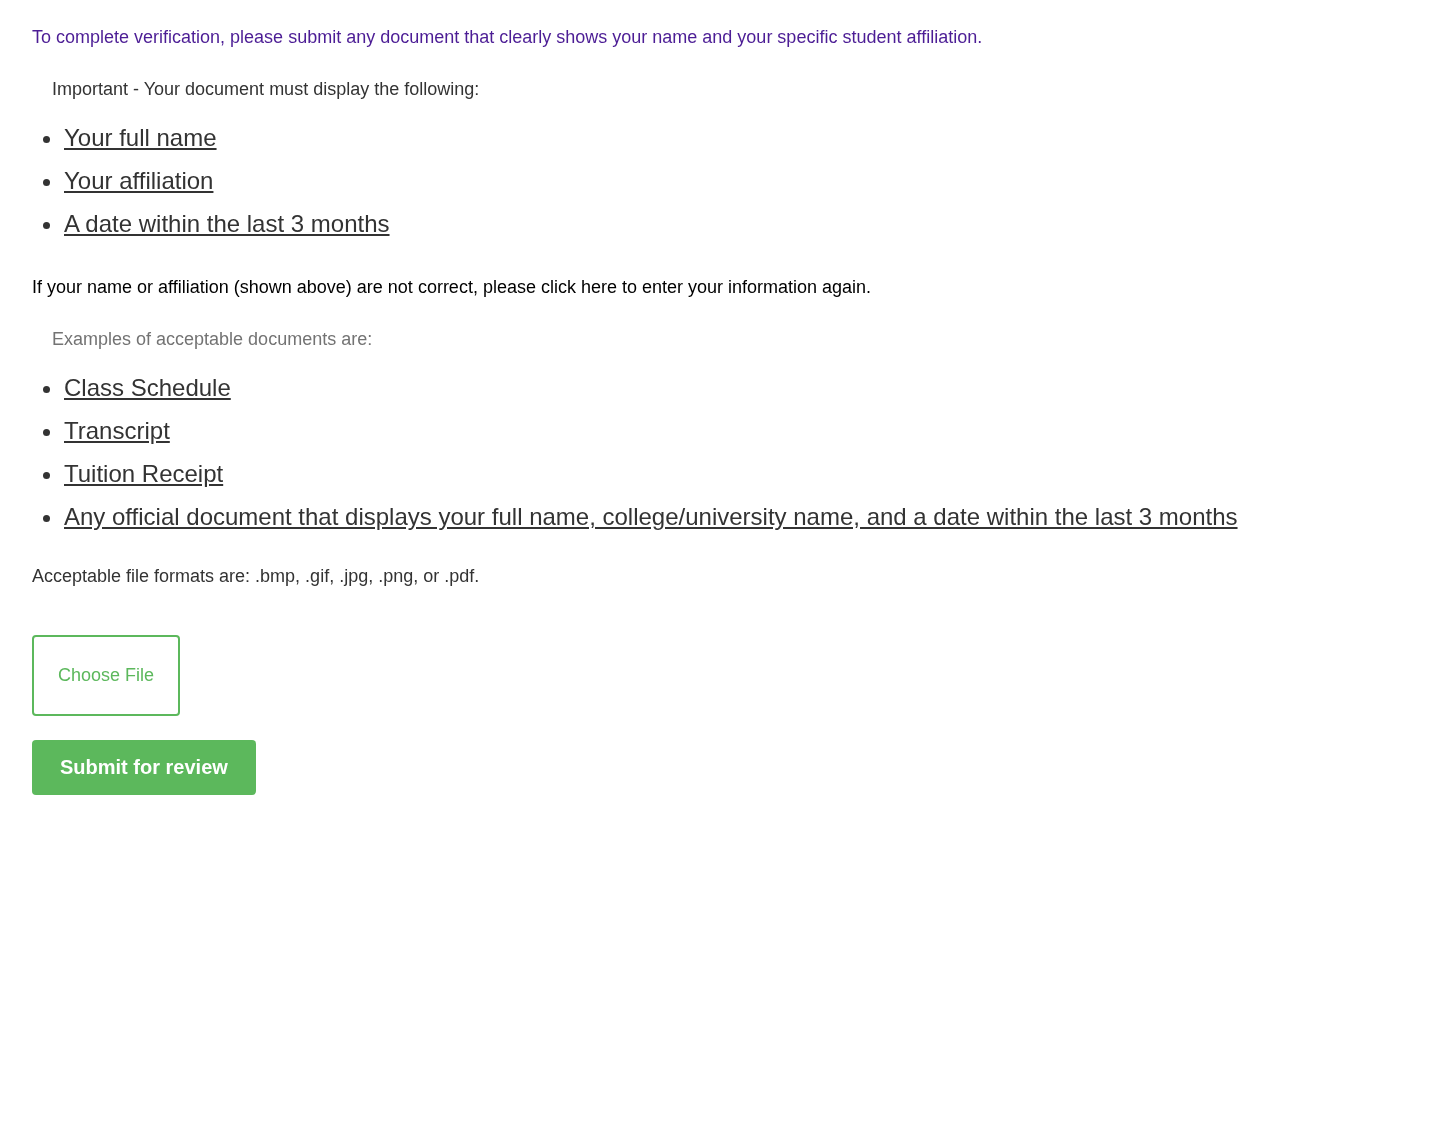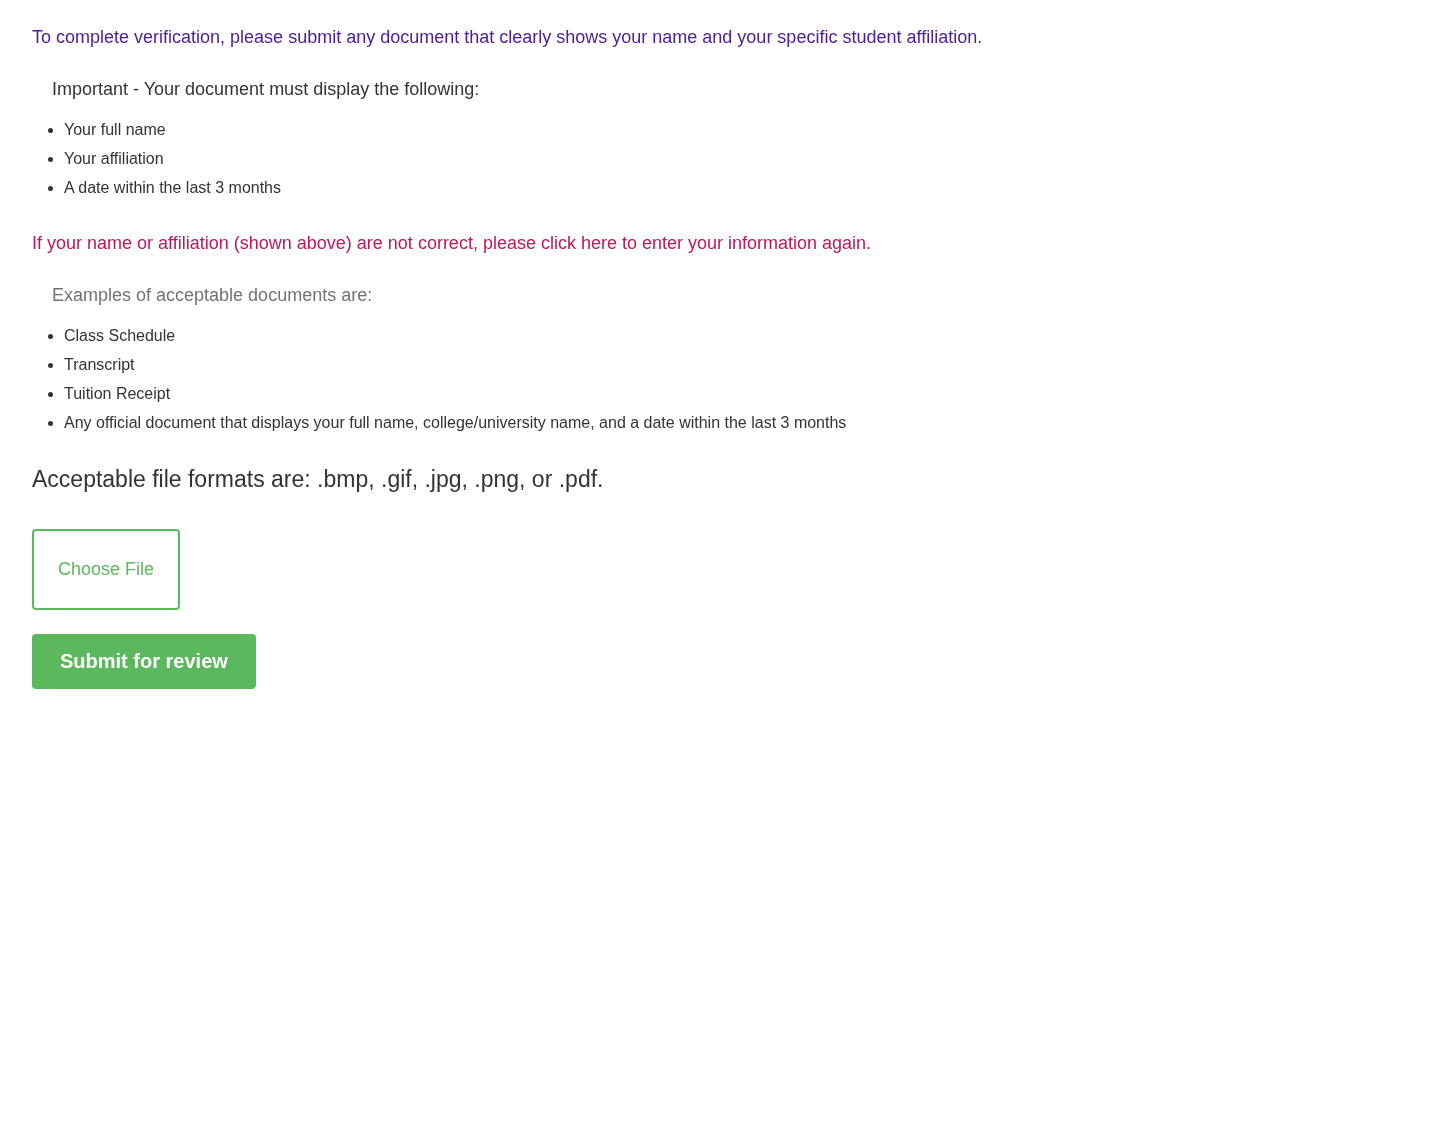--- a/index.html
+++ b/index.html
@@ -27,48 +27,49 @@
     .important-heading {
       font-size: 18px;
       color: #333;
       margin-bottom: 12px;
     }
 
     .bullet-list {
       list-style: disc;
       margin-left: 32px;
       margin-bottom: 28px;
-      font-size: 16px;
+      font-size: 24px;
       color: #333;
       line-height: 1.8;
+      text-decoration: underline;
     }
 
     .link-section {
       margin-bottom: 28px;
     }
 
     .correction-link {
-      color: #be185d;
+      color: #000000;
       font-size: 18px;
       line-height: 1.5;
       text-decoration: none;
       cursor: pointer;
     }
 
     .examples-heading {
       font-size: 18px;
       color: #737373;
       margin-bottom: 12px;
     }
 
     .file-formats {
-      font-size: 23px;
+      font-size: 18px;
       color: #333;
       margin-top: 28px;
-      margin-bottom: 36px;
+      margin-bottom: 48px;
     }
 
     .choose-file-btn {
       display: inline-block;
       padding: 28px 24px;
       border: 2px solid #5cb85c;
       background: #fff;
       color: #5cb85c;
       font-size: 18px;
       cursor: pointer;

